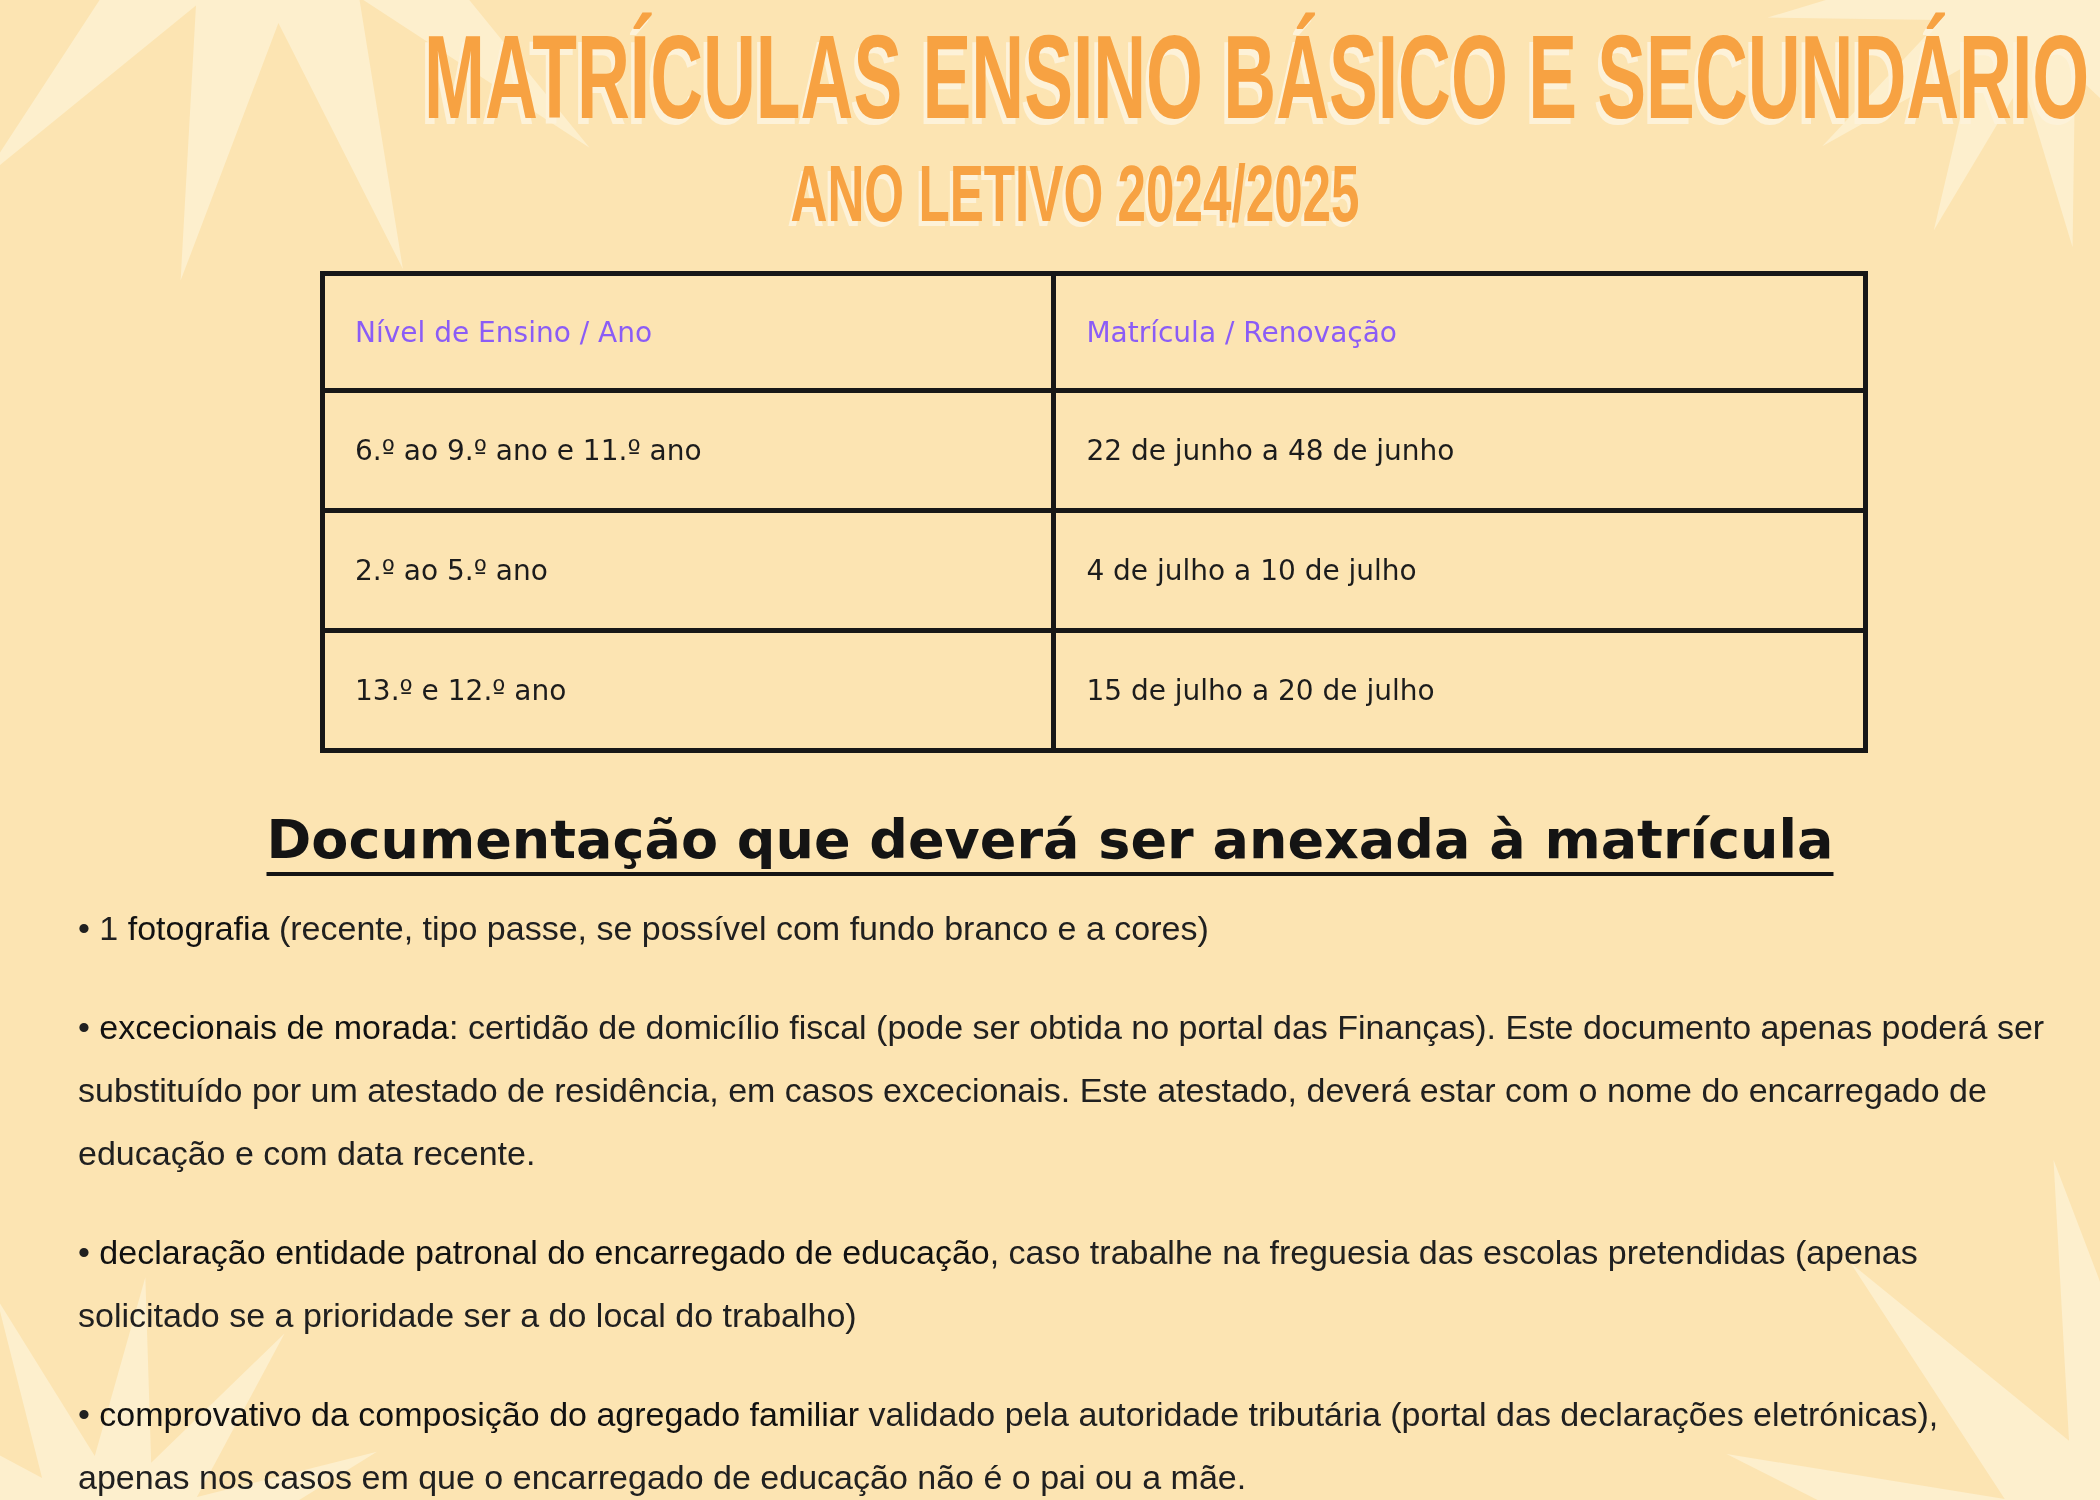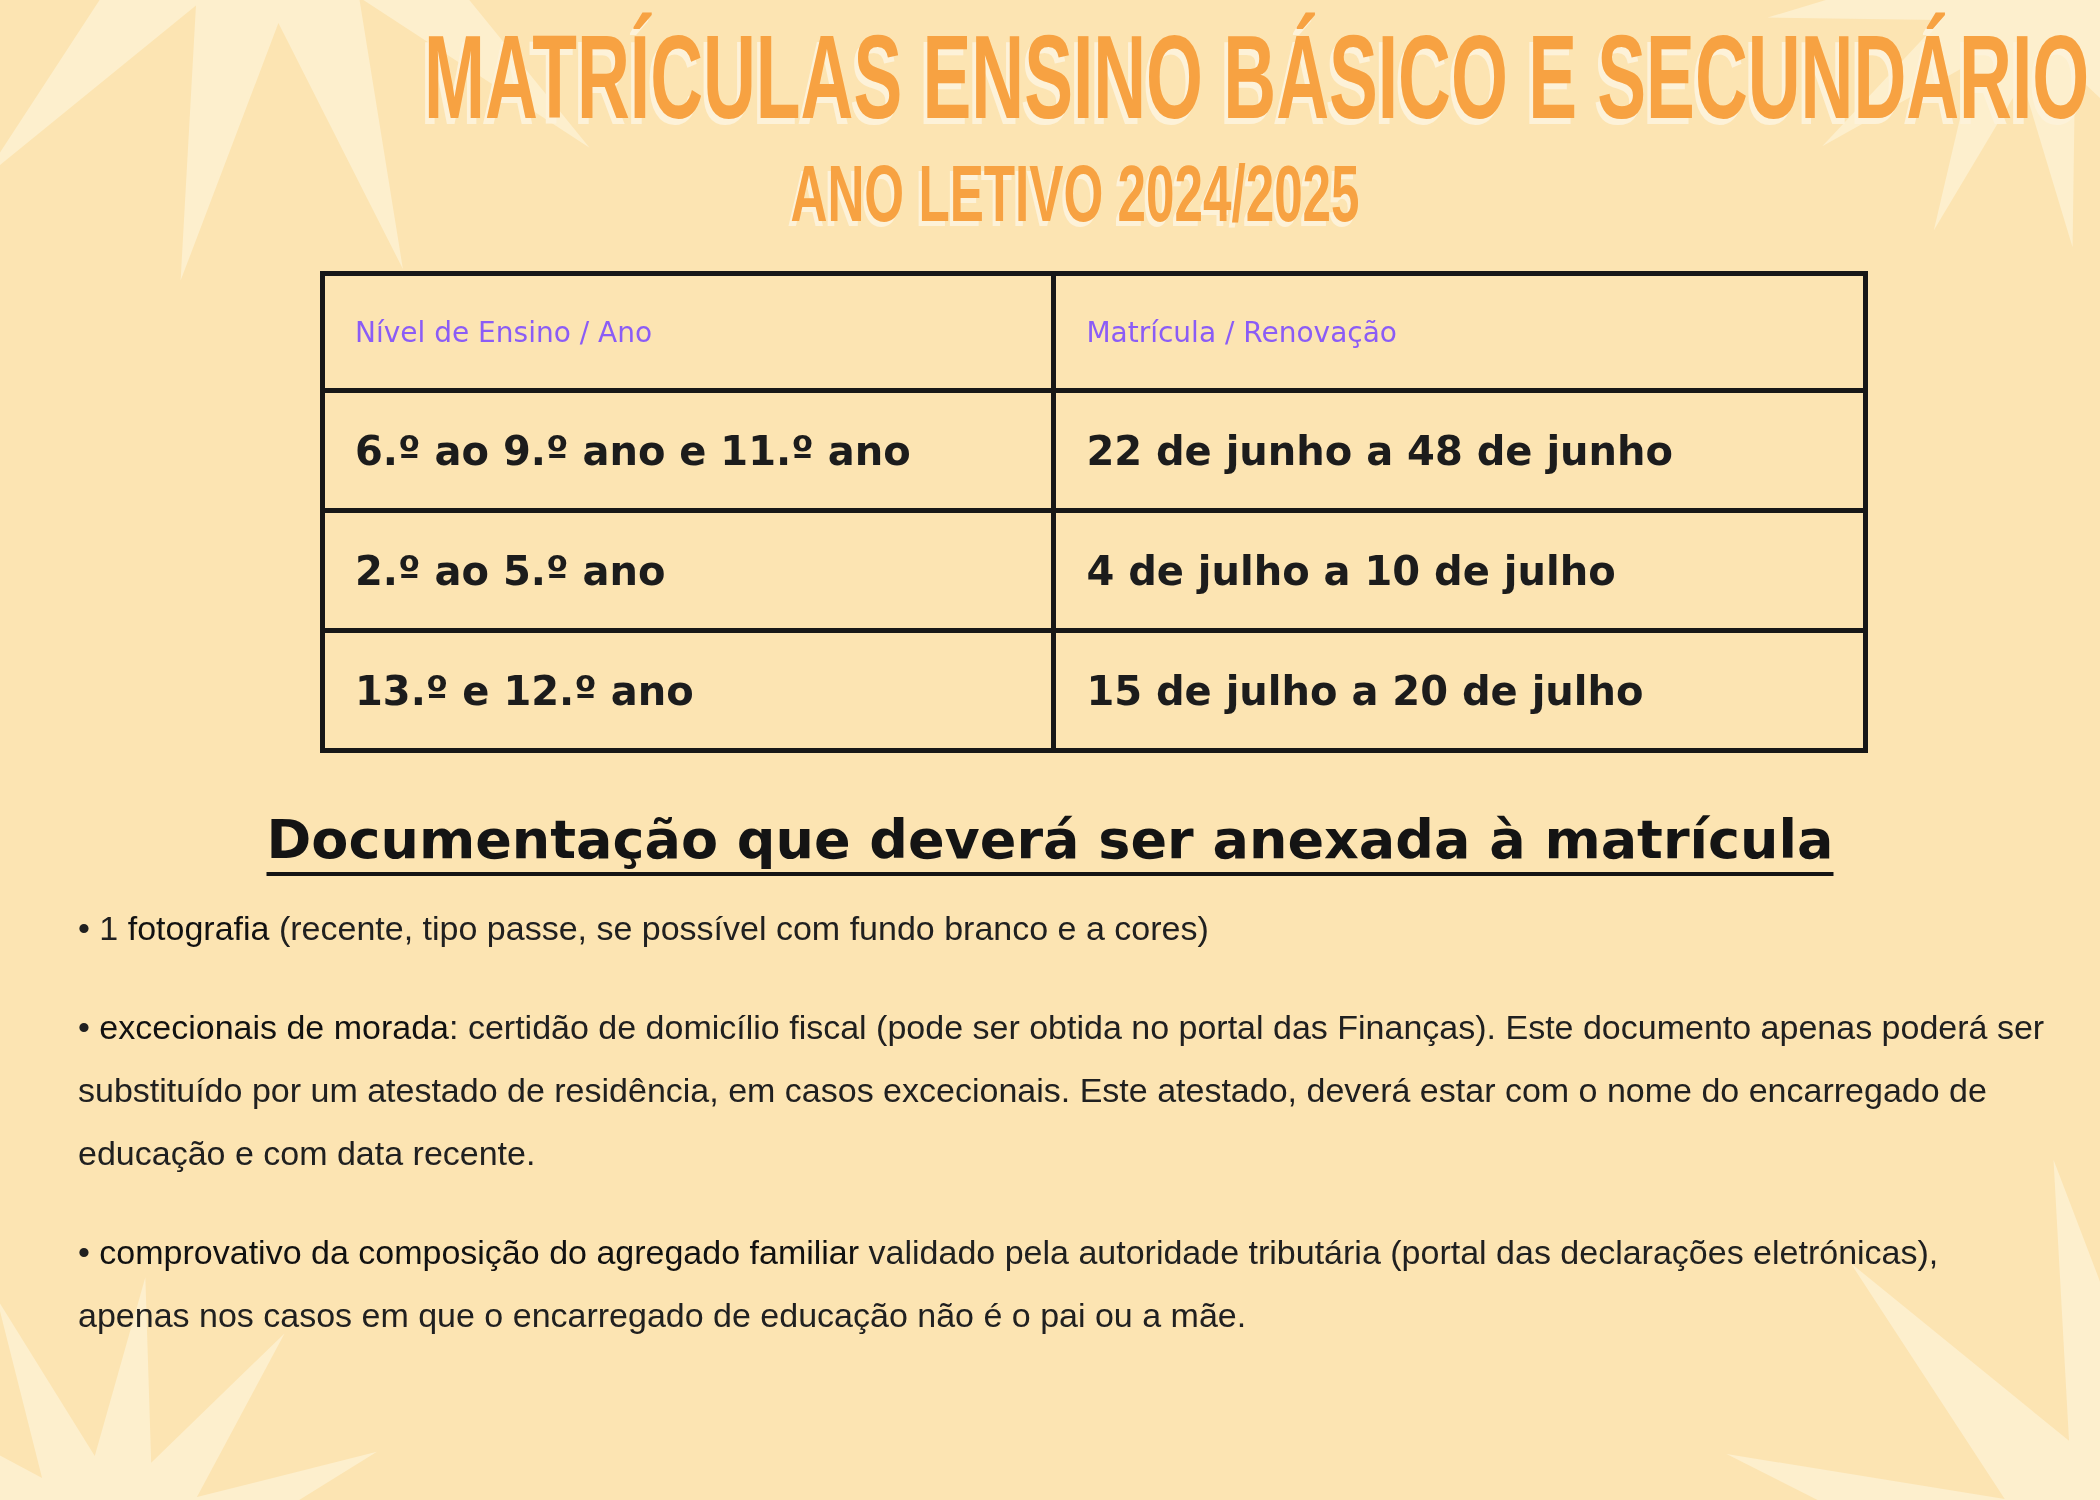--- a/index.html
+++ b/index.html
@@ -58,22 +58,22 @@
     padding-right:10px;
   }
   table.enroll th{
     height:117px;
     font-size:28px;
     font-weight:400;
     color:var(--purple);
   }
   table.enroll td{
     height:120px;
-    font-size:40px;
-    font-weight:700;
+    font-size:28px;
+    font-weight:400;
     color:var(--ink);
   }
   .docs-heading{
     position:absolute;top:808px;left:0;width:2100px;
     text-align:center;
     font-family:"DejaVu Sans","Liberation Sans",sans-serif;
     font-weight:600;
     font-size:54px;
     color:#141414;
     text-decoration:underline;
@@ -136,14 +136,15 @@
         <td>15 de julho a 20 de julho</td>
       </tr>
     </tbody>
 </table>
 
 <h3 class="docs-heading">Documentação que deverá ser anexada à matrícula</h3>
 
 <section class="doc-list">
     <p><span>• 1 </span><strong>fotografia</strong><span> (recente, tipo passe, se possível com fundo branco e a cores)</span></p>
     <p><span>• </span><strong>excecionais de morada</strong><span>: certidão de domicílio fiscal (pode ser obtida no portal das Finanças). Este documento apenas poderá ser substituído por um atestado de residência, em casos excecionais. Este atestado, deverá estar com o nome do encarregado de educação e com data recente.</span></p>
+    <p><span>• </span><strong>declaração entidade patronal do encarregado de educação</strong><span>, caso trabalhe na freguesia das escolas pretendidas (apenas solicitado se a prioridade ser a do local do trabalho)</span></p>
     <p><span>• </span><strong>comprovativo da composição do agregado familiar</strong><span> validado pela autoridade tributária (portal das declarações eletrónicas), apenas nos casos em que o encarregado de educação não é o pai ou a mãe.</span></p>
   </section>
 
 </body></html>

